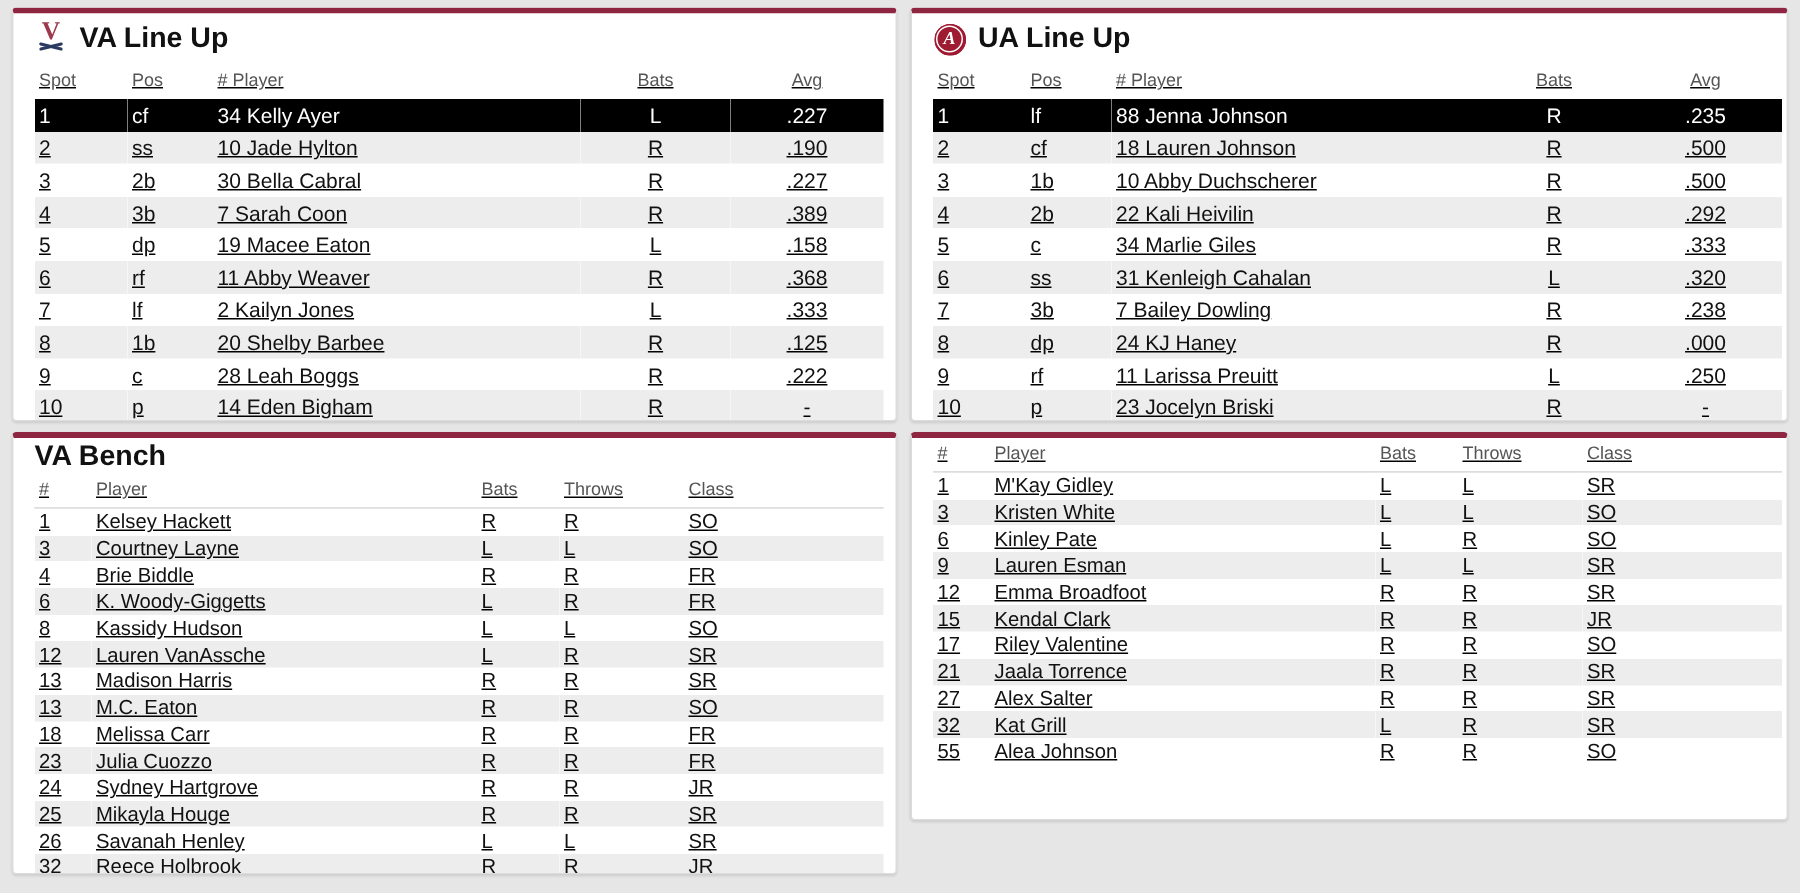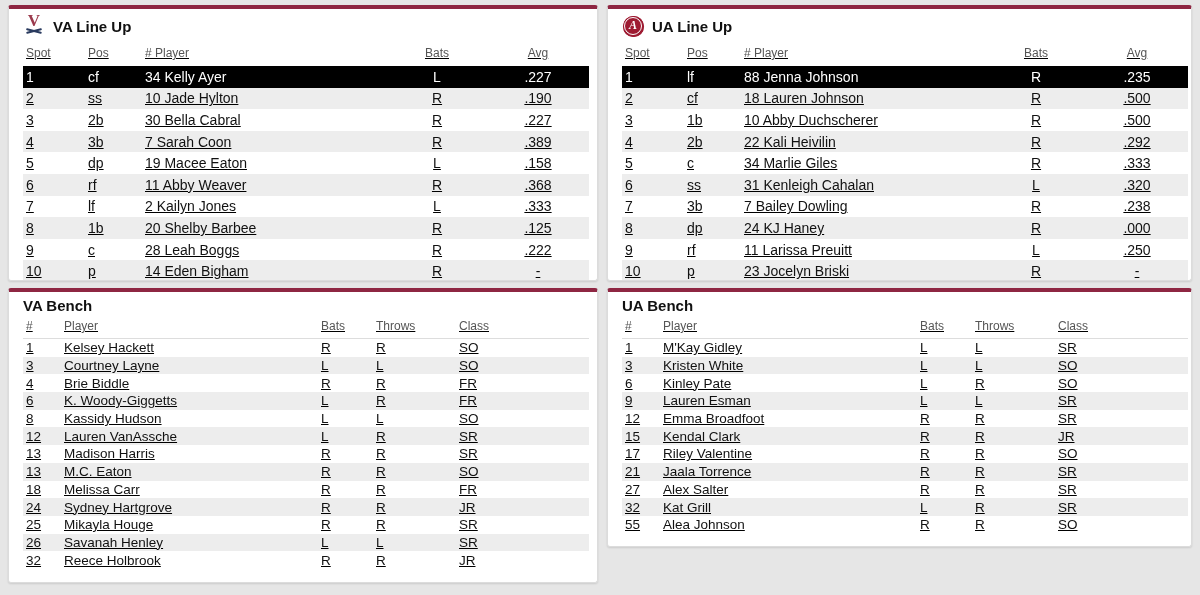--- a/index.html
+++ b/index.html
@@ -15,21 +15,21 @@
     border-radius:3px;box-shadow:0 1px 2px rgba(0,0,0,.12);
     box-sizing:border-box;overflow:hidden;
   }
   .panel-va-lineup{left:8px;top:5px;width:590px;height:276px;}
   .panel-ua-lineup{left:607px;top:5px;width:585px;height:276px;}
   .panel-va-bench{left:8px;top:288px;width:590px;height:295px;}
   .panel-ua-bench{left:607px;top:288px;width:585px;height:259px;}
 
   .panel-header{display:flex;align-items:center;gap:8px;padding:5px 0 3px 14px;height:24px;}
   .panel-header.no-logo{padding:3px 0 1px 14px;height:20px;}
-  .panel-title{font-size:15px;font-weight:bold;color:#111;}
+  .panel-title{font-size:19px;font-weight:bold;color:#111;}
 
   .logo{width:22px;height:22px;display:inline-flex;align-items:center;justify-content:center;flex:0 0 auto;}
 
   table{border-collapse:collapse;table-layout:fixed;margin-left:14px;width:566px;text-decoration:underline;}
   .panel-ua-lineup table,.panel-ua-bench table{width:561px;}
 
   thead th{font-size:12px;font-weight:400;color:#555;text-align:left;padding:5px 3px 6px;white-space:nowrap;overflow:hidden;}
   .bench thead th{border-bottom:1px solid #ddd;padding:3px 3px 5px;}
 
   td{padding:0 3px;white-space:nowrap;overflow:hidden;color:#111;}
@@ -358,20 +358,27 @@
           <td>SO</td>
         </tr>
         <tr>
           <td>18</td>
           <td>Melissa Carr</td>
           <td>R</td>
           <td>R</td>
           <td>FR</td>
         </tr>
         <tr>
+          <td>23</td>
+          <td>Julia Cuozzo</td>
+          <td>R</td>
+          <td>R</td>
+          <td>FR</td>
+        </tr>
+        <tr>
           <td>24</td>
           <td>Sydney Hartgrove</td>
           <td>R</td>
           <td>R</td>
           <td>JR</td>
         </tr>
         <tr>
           <td>25</td>
           <td>Mikayla Houge</td>
           <td>R</td>
@@ -390,23 +397,20 @@
           <td>Reece Holbrook</td>
           <td>R</td>
           <td>R</td>
           <td>JR</td>
         </tr>
       </tbody>
   </table>
 </div>
 
 <div class="panel panel-ua-bench">
-  <div class="panel-header no-logo">
-    <span class="panel-title">UA Bench</span>
-  </div>
   <table class="bench">
     <colgroup>
         <col class="c-num">
         <col class="c-player">
         <col class="c-bats">
         <col class="c-throws">
         <col class="c-class">
       </colgroup>
     <thead>
         <tr>

